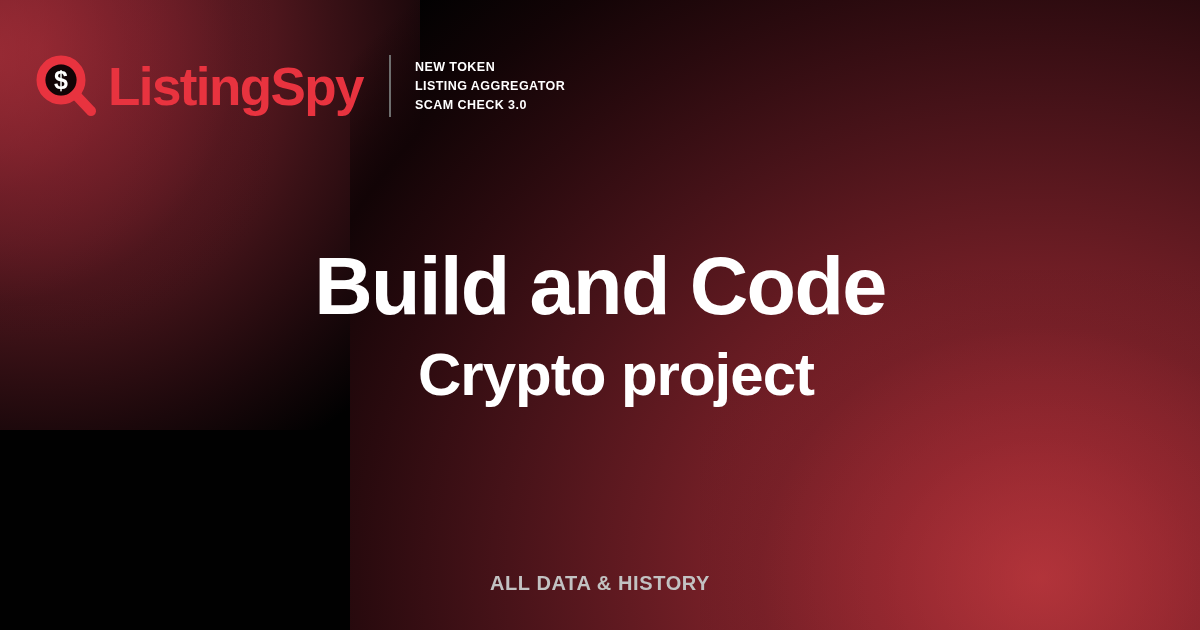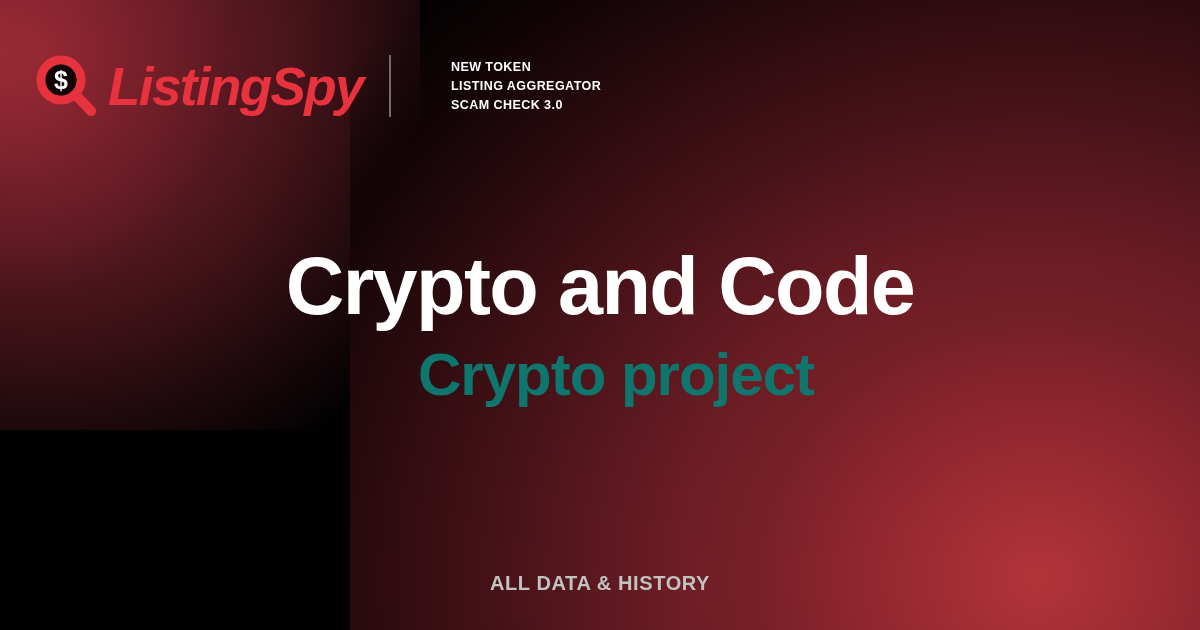--- a/index.html
+++ b/index.html
@@ -88,39 +88,37 @@
 
   .logo-mark { width:62px; height:62px; display:block; flex:0 0 auto; }
 
   .logo-word {
     font-size:53px;
     font-weight:bold;
     color:#e8333f;
     letter-spacing:-1.6px;
     line-height:1;
     white-space:nowrap;
-    font-style:italic;
   }
 
   .logo-divider {
     width:2px; height:62px;
     background:#6e6e6e;
     margin:0 24px 0 26px;
     flex:0 0 auto;
   }
 
   .tagline {
     color:#ffffff;
     font-size:12.5px;
     font-weight:bold;
     letter-spacing:0.45px;
     line-height:1.52;
     text-transform:uppercase;
     white-space:nowrap;
-    margin-left:36px;
   }
 
   
   .headline-block {
     position:absolute;
     left:0; right:0; top:246px;
     text-align:center;
     z-index:5;
   }
 
@@ -129,21 +127,21 @@
     font-weight:bold;
     color:#ffffff;
     letter-spacing:-1.6px;
     line-height:1.0;
     white-space:nowrap;
   }
 
   .headline-sub {
     font-size:60px;
     font-weight:bold;
-    color:#0f766e;
+    color:#ffffff;
     letter-spacing:-1.0px;
     line-height:1.0;
     margin-top:18px;
     white-space:nowrap;
     padding-left:32px;
   }
 
   
   .footer {
     position:absolute;
@@ -194,21 +192,21 @@
 
     <div class="tagline">
       <div>NEW TOKEN</div>
       <div>LISTING AGGREGATOR</div>
       <div>SCAM CHECK 3.0</div>
     </div>
 
   </div>
 
   <div class="headline-block">
-    <div class="headline-main">Crypto and Code</div>
+    <div class="headline-main">Build and Code</div>
     <div class="headline-sub">Crypto project</div>
   </div>
 
   <div class="footer">
     <span class="footer-text">ALL DATA &amp; HISTORY</span>
   </div>
 
 </div>
 
 </body></html>

